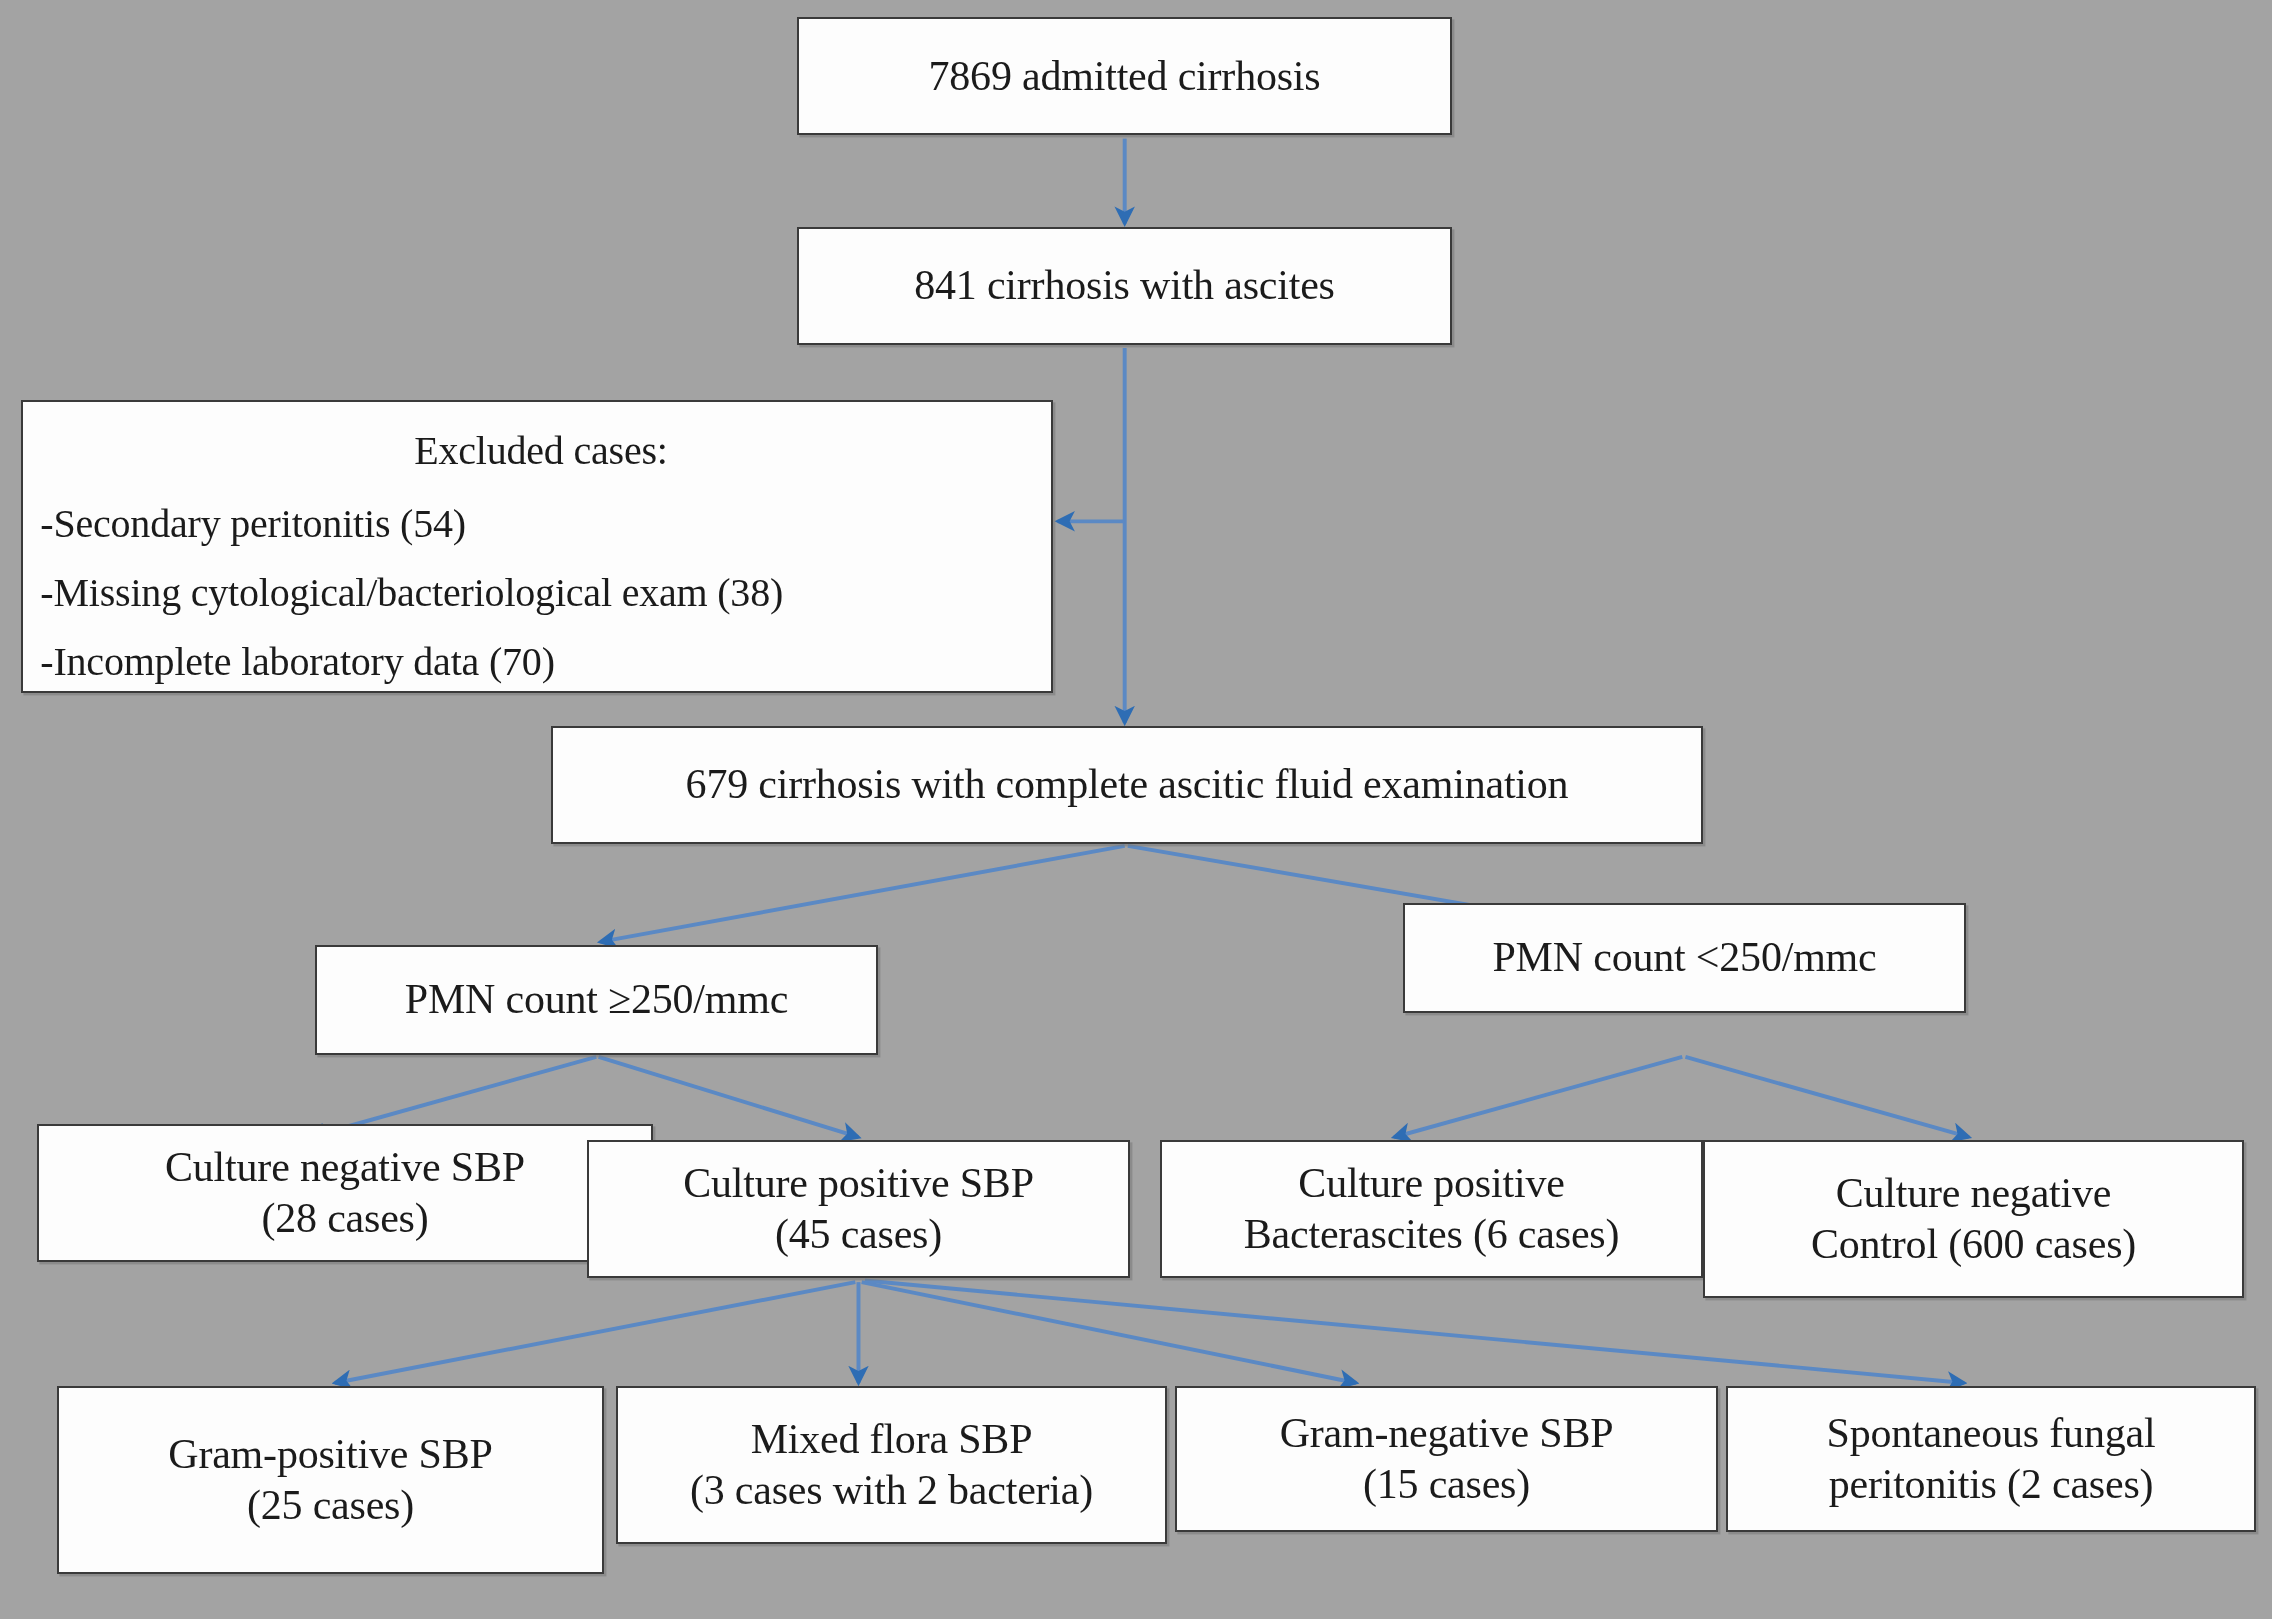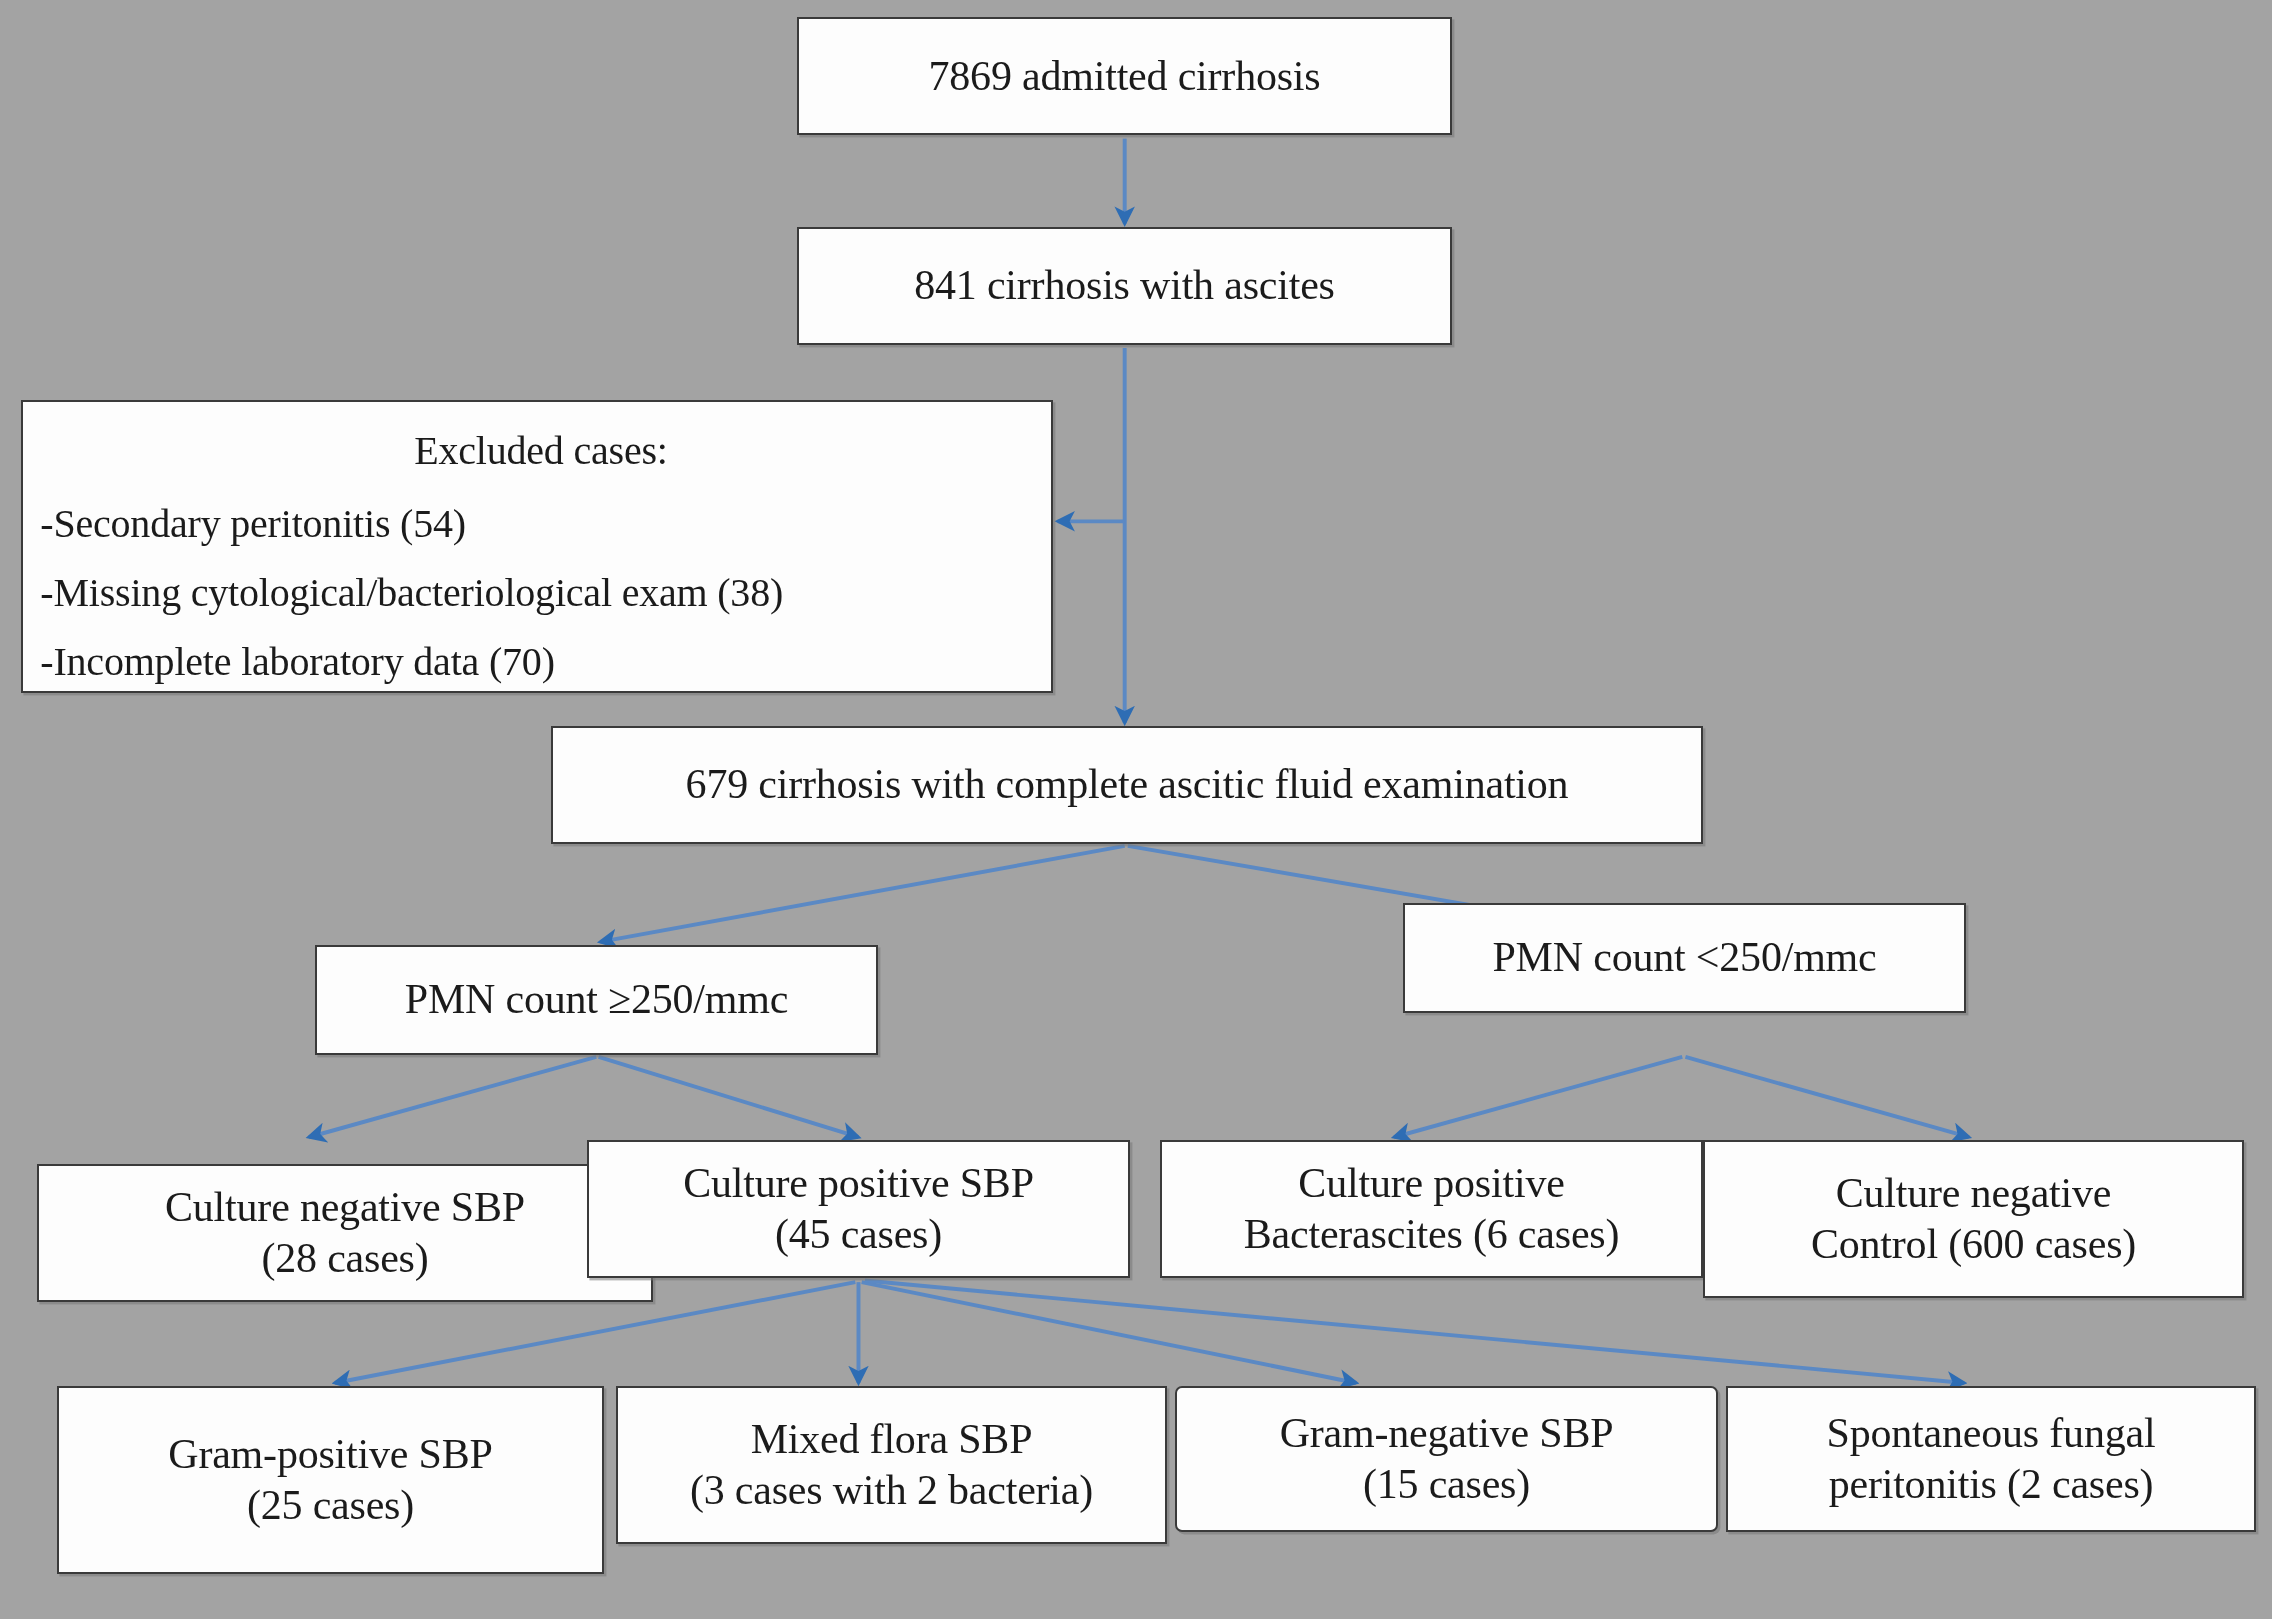--- a/index.html
+++ b/index.html
@@ -58,27 +58,27 @@
   }
   .node.left-align .ln { margin-top: 20px; }
 
   
   #n-admitted      { left: 797px; top: 17.3px;   width: 655px;  height: 118px; }
   #n-ascites       { left: 797px; top: 227px;  width: 655px;  height: 118px; }
   #n-excluded      { left: 21px;   top: 400px;  width: 1032px; height: 293px; font-size: 40px; }
   #n-complete      { left: 551px;  top: 726px;  width: 1152px; height: 118px; }
   #n-pmn-high      { left: 315px;  top: 945px; width: 563px;  height: 110px; }
   #n-pmn-low       { left: 1403px; top: 903px; width: 563px;  height: 110px; }
-  #n-cneg-sbp      { left: 37px;   top: 1164px; width: 616px;  height: 138px; }
+  #n-cneg-sbp      { left: 37px;   top: 1124px; width: 616px;  height: 138px; }
   #n-cpos-sbp      { left: 587px;  top: 1140px; width: 543px;  height: 138px; }
   #n-bacterascites { left: 1160px; top: 1140px; width: 543px;  height: 138px; }
   #n-control       { left: 1703px; top: 1140px; width: 541px;  height: 158px; }
   #n-gram-pos      { left: 57px;   top: 1386px; width: 547px;  height: 188px; }
   #n-mixed         { left: 616px;  top: 1386px; width: 551px;  height: 158px; }
-  #n-gram-neg      { left: 1175px; top: 1386px; width: 543px;  height: 146px; border-radius: 7px; }
+  #n-gram-neg      { left: 1175px; top: 1386px; width: 543px;  height: 146px; }
   #n-fungal        { left: 1726px; top: 1386px; width: 530px;  height: 146px; }
 </style>
 </head>
 <body>
 
 <div id="canvas">
 
   <svg id="arrow-layer" viewBox="0 0 2886 2057" width="2273" height="1620" xmlns="http://www.w3.org/2000/svg">
     <defs>
       <marker id="ah" viewBox="0 0 10 10" refX="8.4" refY="5" markerWidth="5.2" markerHeight="5.2" orient="auto-start-reverse">

